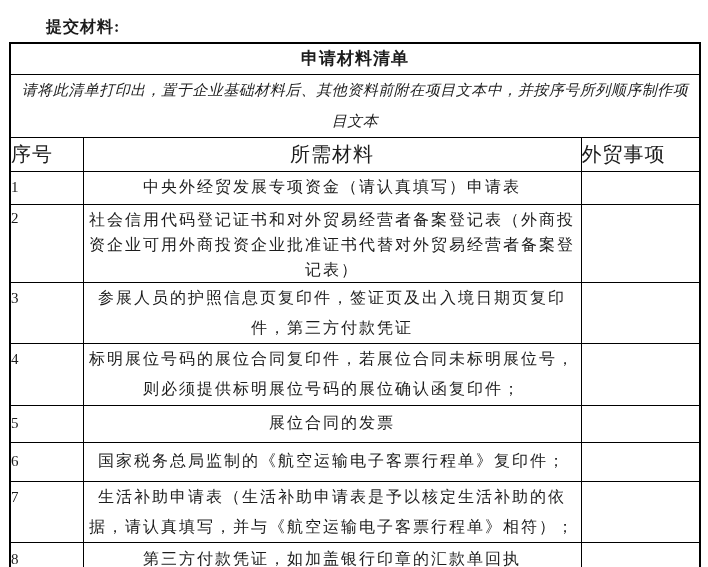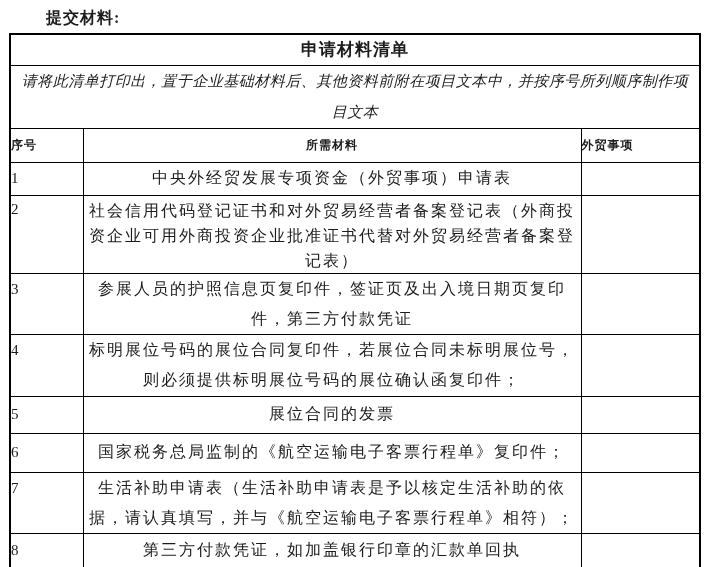--- a/index.html
+++ b/index.html
@@ -8,21 +8,21 @@
     background: #ffffff;
   }
   body {
     width: 708px;
     height: 567px;
     overflow: hidden;
     font-family: "Liberation Serif", "DejaVu Serif", serif;
     color: #1c1c1c;
   }
   .page-heading {
-    margin: 8px 0 6px 46px;
+    margin: 17px 0 6px 46px;
     font-size: 16px;
     font-weight: bold;
     letter-spacing: 1px;
     line-height: 19px;
   }
   table.checklist {
     border-collapse: collapse;
     table-layout: fixed;
     width: 690px;
     margin-left: 9px;
@@ -46,22 +46,22 @@
   td.instr-cell {
     height: 62px;
     text-align: center;
     font-size: 15px;
     line-height: 31px;
     letter-spacing: 0.5px;
     font-style: italic;
   }
   tr.head-row td {
     height: 33px;
-    font-weight: bold;
-    font-size: 12px;
+    font-weight: normal;
+    font-size: 20px;
     line-height: 32px;
     letter-spacing: 1px;
   }
   td.no-cell {
     padding-left: 9px;
     font-size: 15px;
     line-height: 30px;
   }
   td.mat-cell {
     padding-left: 10px;
@@ -107,21 +107,21 @@
       </td>
     </tr>
     <tr class="head-row">
       <td class="no-cell">序号</td>
       <td class="mat-cell">所需材料</td>
       <td class="no-cell">外贸事项</td>
     </tr>
 
     <tr class="r1">
       <td class="no-cell">1</td>
-      <td class="mat-cell">中央外经贸发展专项资金（外贸事项）申请表</td>
+      <td class="mat-cell">中央外经贸发展专项资金（请认真填写）申请表</td>
       <td class="check-cell"></td>
     </tr>
     <tr class="r2">
       <td class="no-cell">2</td>
       <td class="mat-cell">社会信用代码登记证书和对外贸易经营者备案登记表（外商投资企业可用外商投资企业批准证书代替对外贸易经营者备案登记表）</td>
       <td class="check-cell"></td>
     </tr>
     <tr class="r3">
       <td class="no-cell">3</td>
       <td class="mat-cell">参展人员的护照信息页复印件，签证页及出入境日期页复印件，第三方付款凭证</td>

